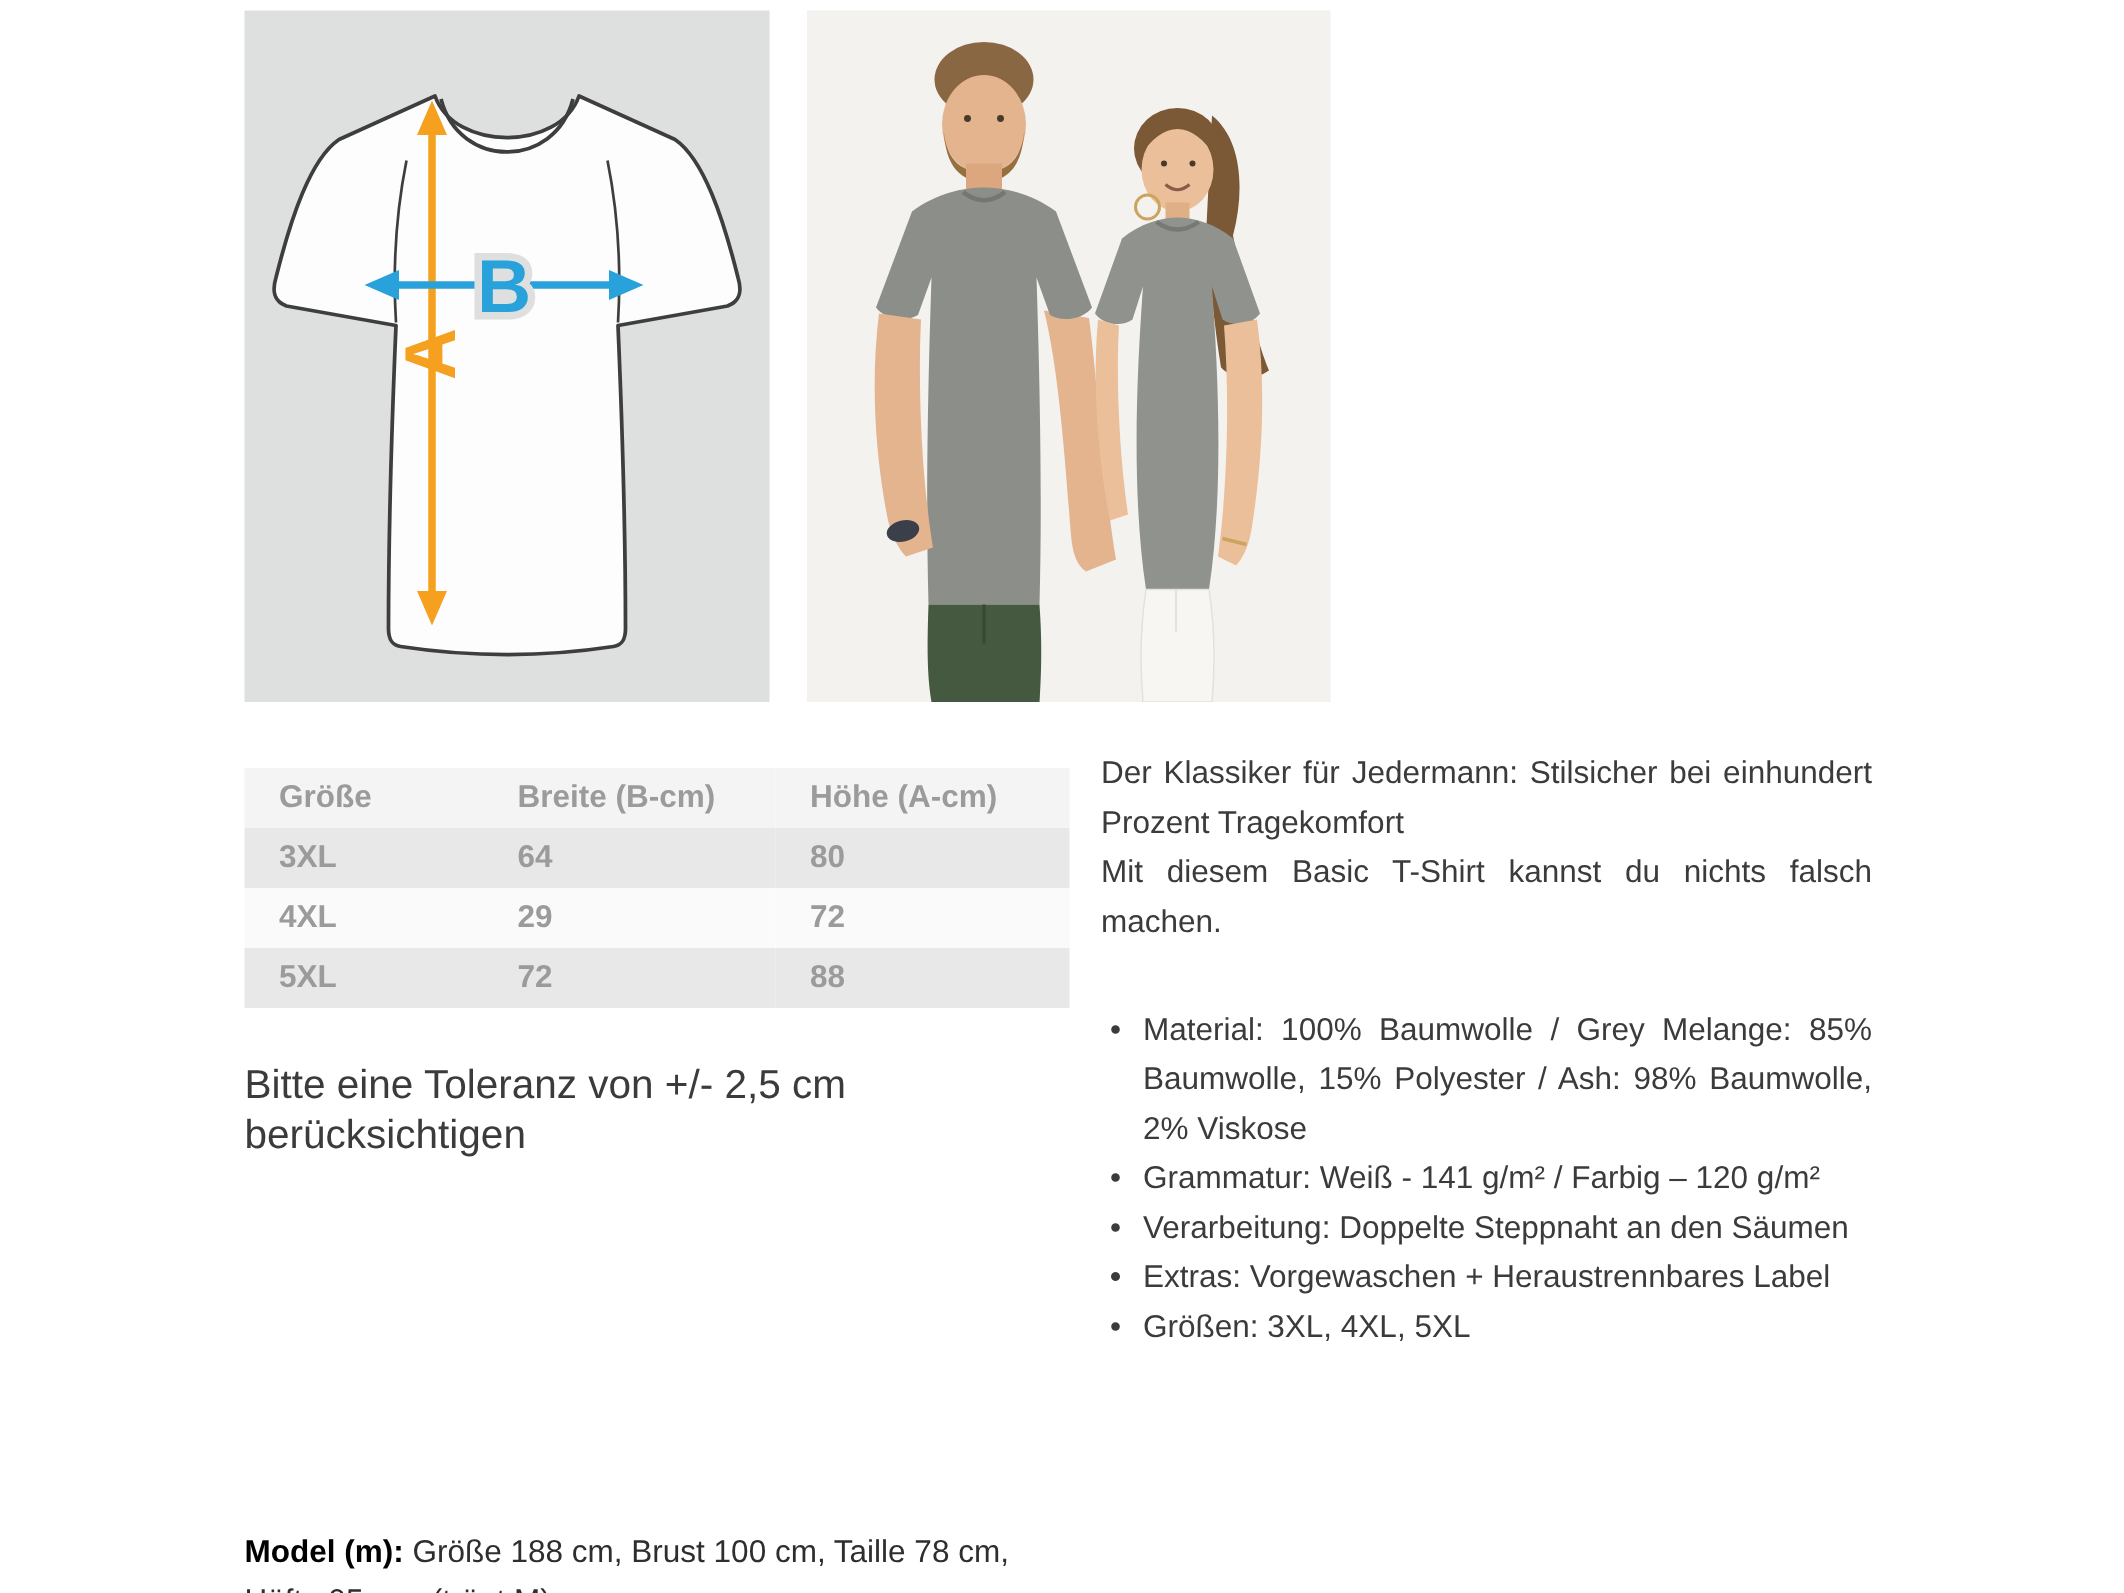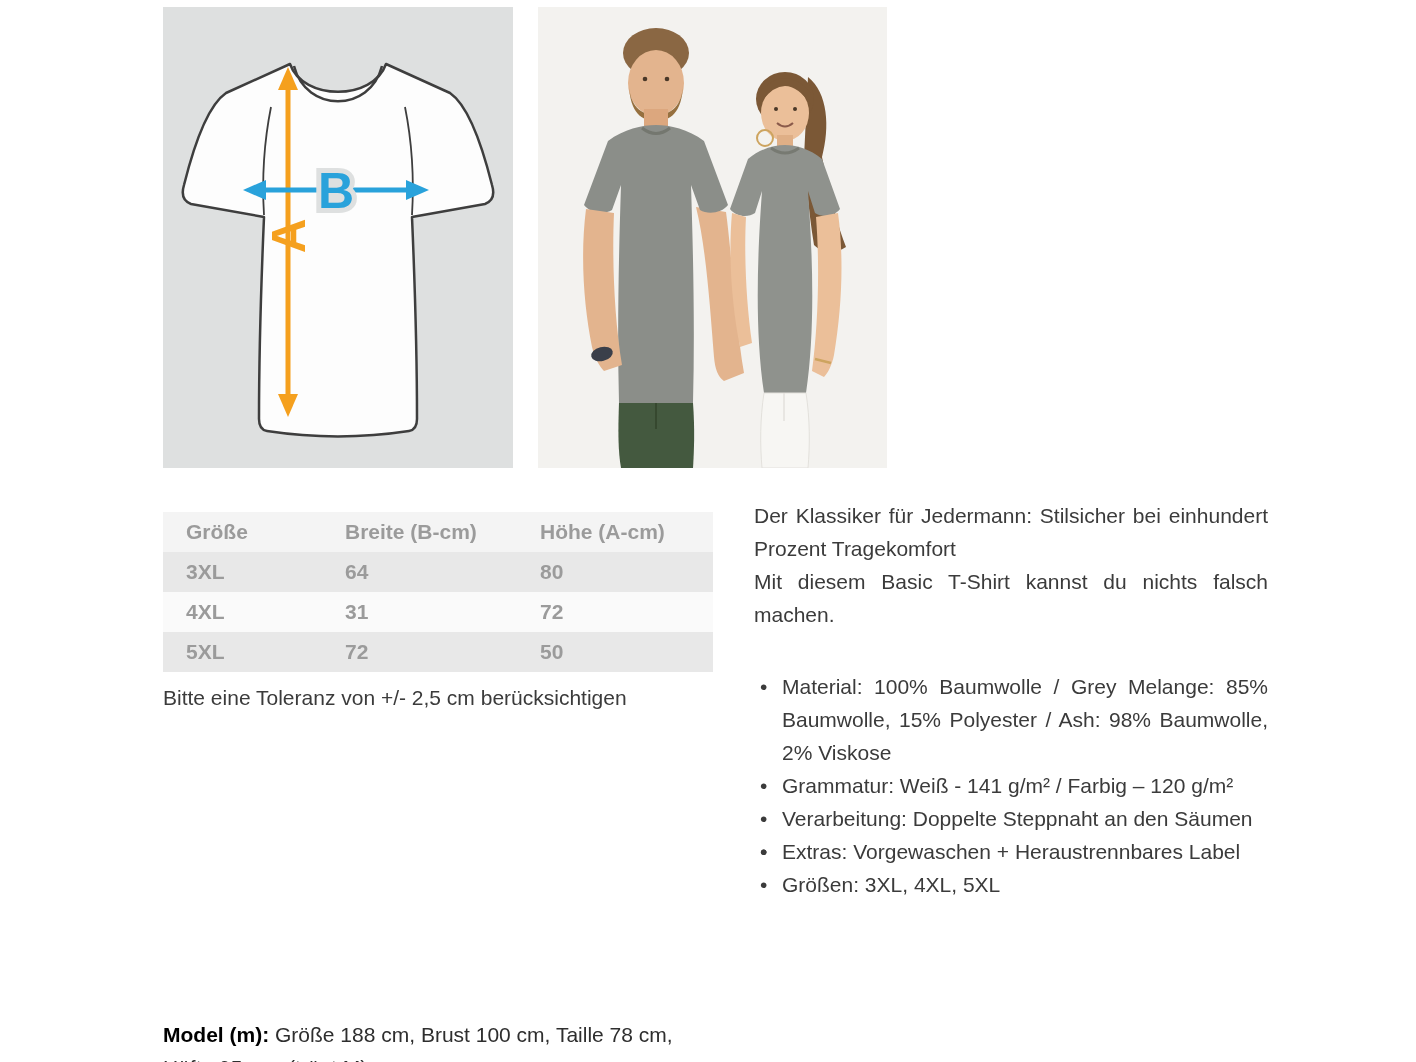--- a/index.html
+++ b/index.html
@@ -49,23 +49,23 @@
     white-space: nowrap;
   }
   .size-table col.c1 { width: 159px; }
   .size-table col.c2 { width: 195px; }
   .size-table thead tr { background: #f4f4f4; }
   .size-table tbody tr:nth-child(odd) { background: #e8e8e8; }
   .size-table tbody tr:nth-child(even) { background: #fafafa; }
 
   .tolerance-note {
     position: absolute;
-    left: 163px; top: 660px;
+    left: 163px; top: 680px;
     width: 580px;
-    font-size: 21px;
+    font-size: 27px;
     line-height: 33px;
     color: #3b3b3b;
   }
 
   .model-info {
     position: absolute;
     left: 163px; top: 997px;
     width: 520px;
     font-size: 21px;
     line-height: 33px;
@@ -74,21 +74,20 @@
   .model-info b { font-weight: 700; color: #000000; }
 
   
   .description {
     position: absolute;
     left: 734px; top: 499px;
     width: 514px;
     font-size: 21px;
     line-height: 33px;
     color: #3b3b3b;
-    margin-left: 20px;
   }
   .description p {
     margin: 0;
     text-align: justify;
   }
   .description ul {
     list-style: none;
     margin: 39px 0 0 0;
     padding: 0;
   }
@@ -197,27 +196,27 @@
       </tr>
     </thead>
     <tbody>
       <tr>
         <td>3XL</td>
         <td>64</td>
         <td>80</td>
       </tr>
       <tr>
         <td>4XL</td>
-        <td>31</td>
+        <td>29</td>
         <td>72</td>
       </tr>
       <tr>
         <td>5XL</td>
         <td>72</td>
-        <td>50</td>
+        <td>88</td>
       </tr>
     </tbody>
   </table>
 
   <p class="tolerance-note">Bitte eine Toleranz von +/- 2,5 cm berücksichtigen</p>
 
   <p class="model-info"><b>Model (m):</b> <span>Größe 188 cm, Brust 100 cm, Taille 78 cm, Hüfte 95 cm, (trägt M)</span></p>
 
   <div class="description">
     <p>Der Klassiker für Jedermann: Stilsicher bei ein­hundert Prozent Tragekomfort</p>

